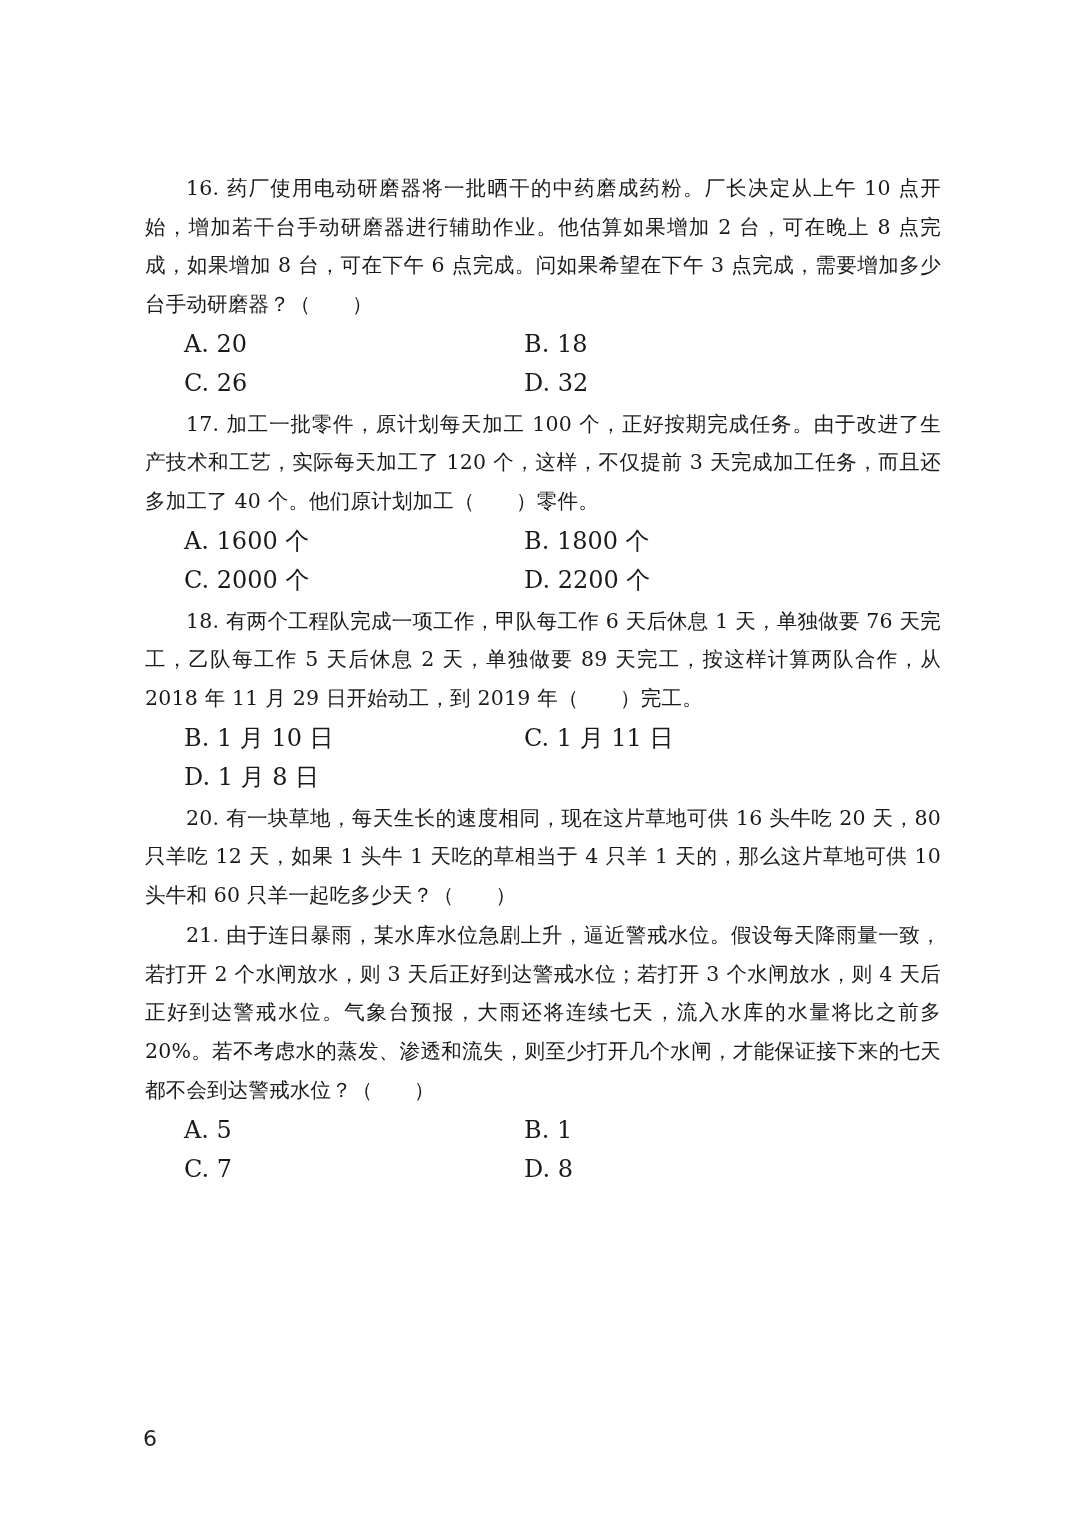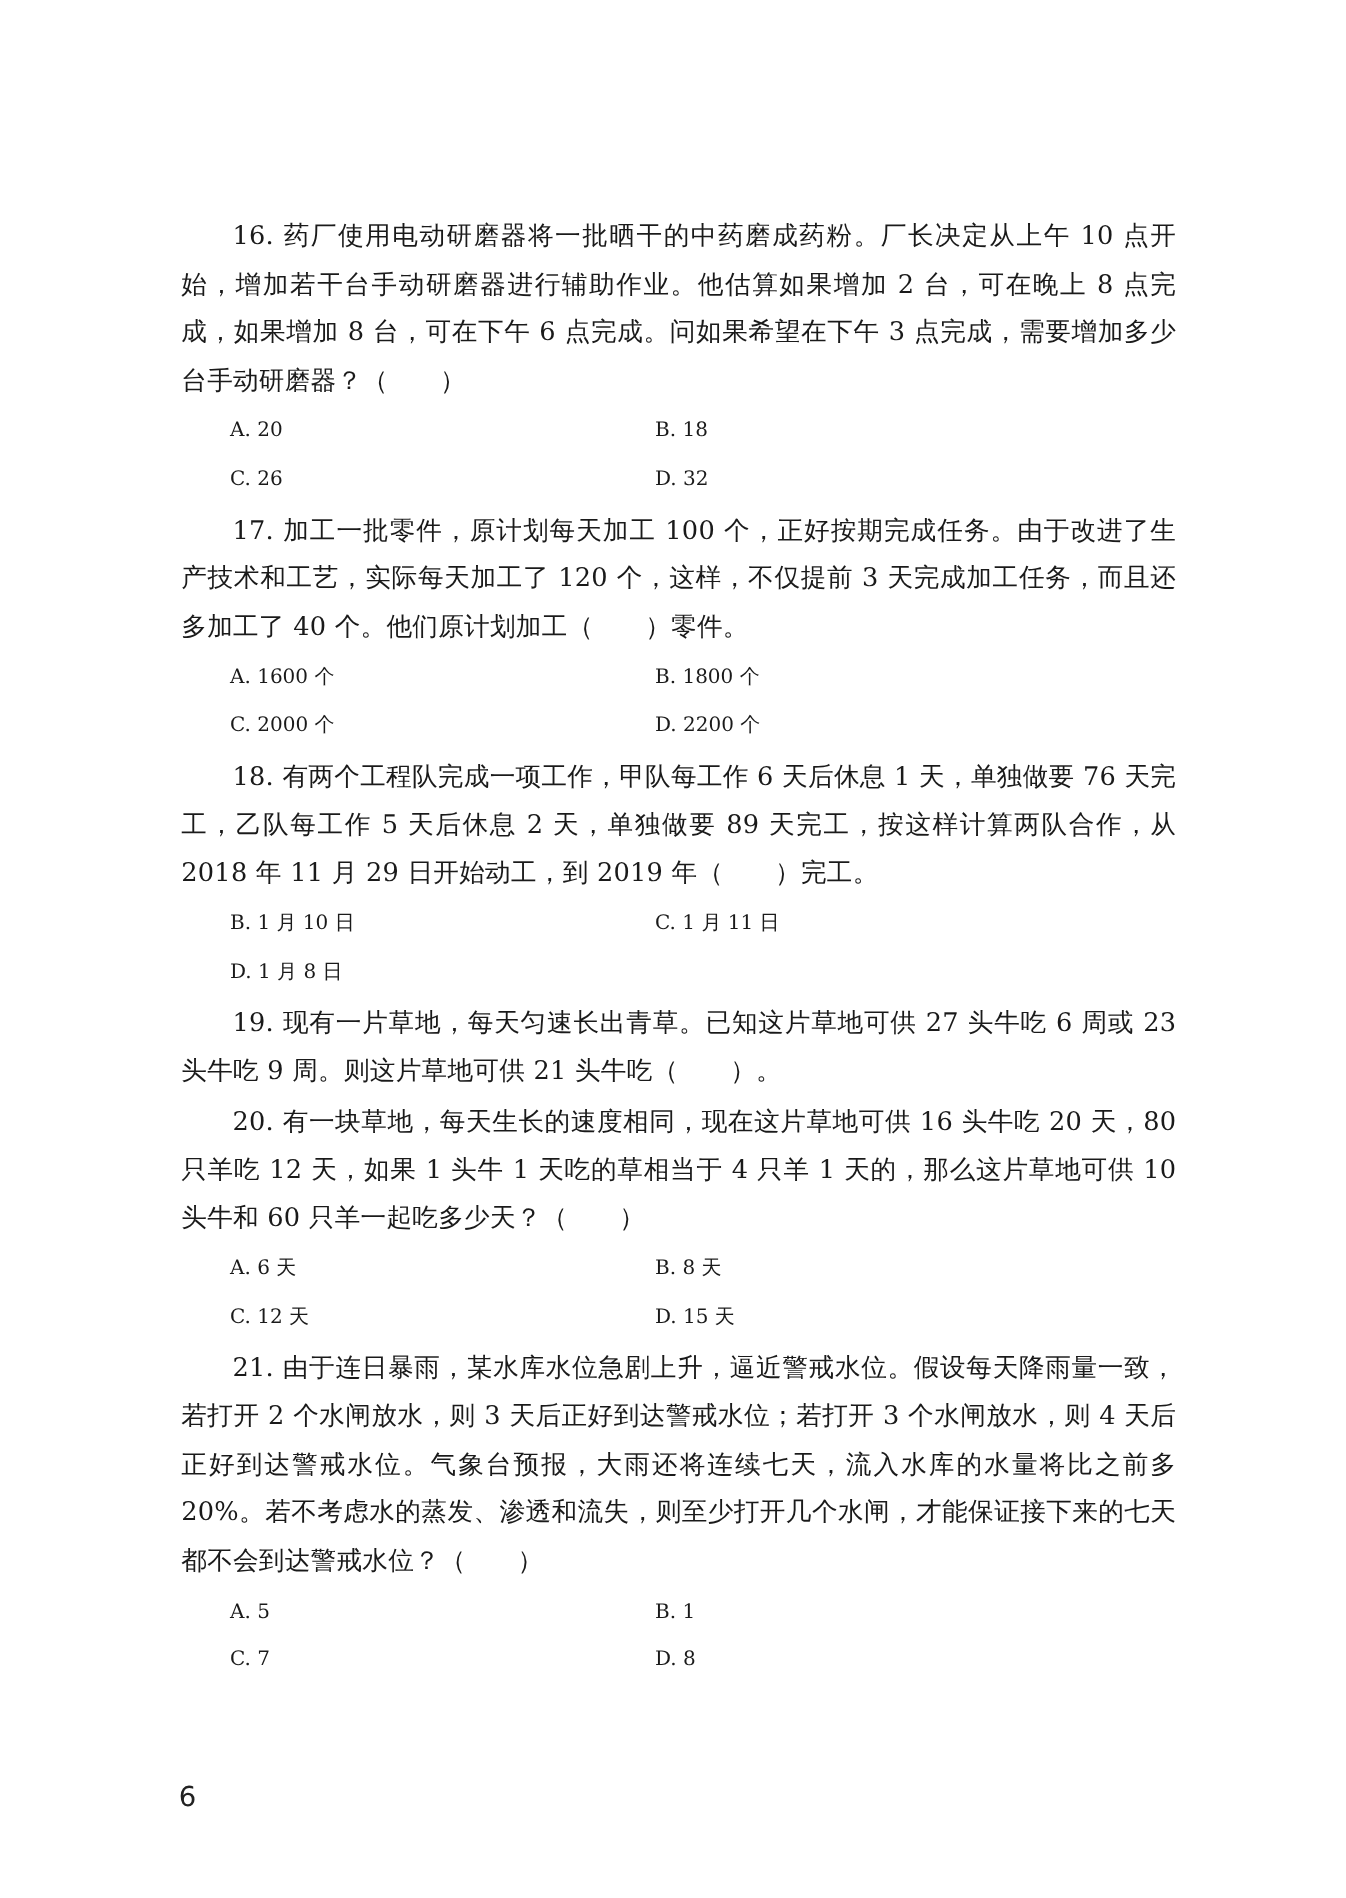--- a/index.html
+++ b/index.html
@@ -31,21 +31,21 @@
     text-align: justify;
     letter-spacing: 0.2px;
     margin: 2px;
   }
   .options {
     display: grid;
     grid-template-columns: 340px 340px;
     padding-left: 41px;
   }
   .opt {
-    font-size: 16px;
+    font-size: 24px;
     line-height: 38.6px;
     white-space: nowrap;
   }
   .page-number {
     position: absolute;
     left: 143px;
     top: 1426px;
     font-family: "DejaVu Sans", "Liberation Sans", sans-serif;
     font-size: 22px;
     color: #222;
@@ -79,31 +79,24 @@
   <div class="question">
     <p class="q-text">18. 有两个工程队完成一项工作，甲队每工作 6 天后休息 1 天，单独做要 76 天完工，乙队每工作 5 天后休息 2 天，单独做要 89 天完工，按这样计算两队合作，从 2018 年 11 月 29 日开始动工，到 2019 年（　　）完工。</p>
     <div class="options">
       <span class="opt">B. 1 月 10 日</span>
       <span class="opt">C. 1 月 11 日</span>
       <span class="opt">D. 1 月 8 日</span>
     </div>
   </div>
 
   <div class="question">
-    <p class="q-text">19. 现有一片草地，每天匀速长出青草。已知这片草地可供 27 头牛吃 6 周或 23 头牛吃 9 周。则这片草地可供 21 头牛吃（　　）。</p>
   </div>
 
   <div class="question">
     <p class="q-text">20. 有一块草地，每天生长的速度相同，现在这片草地可供 16 头牛吃 20 天，80 只羊吃 12 天，如果 1 头牛 1 天吃的草相当于 4 只羊 1 天的，那么这片草地可供 10 头牛和 60 只羊一起吃多少天？（　　）</p>
-    <div class="options">
-      <span class="opt">A. 6 天</span>
-      <span class="opt">B. 8 天</span>
-      <span class="opt">C. 12 天</span>
-      <span class="opt">D. 15 天</span>
-    </div>
   </div>
 
   <div class="question">
     <p class="q-text">21. 由于连日暴雨，某水库水位急剧上升，逼近警戒水位。假设每天降雨量一致，若打开 2 个水闸放水，则 3 天后正好到达警戒水位；若打开 3 个水闸放水，则 4 天后正好到达警戒水位。气象台预报，大雨还将连续七天，流入水库的水量将比之前多 20%。若不考虑水的蒸发、渗透和流失，则至少打开几个水闸，才能保证接下来的七天都不会到达警戒水位？（　　）</p>
     <div class="options">
       <span class="opt">A. 5</span>
       <span class="opt">B. 1</span>
       <span class="opt">C. 7</span>
       <span class="opt">D. 8</span>
     </div>

